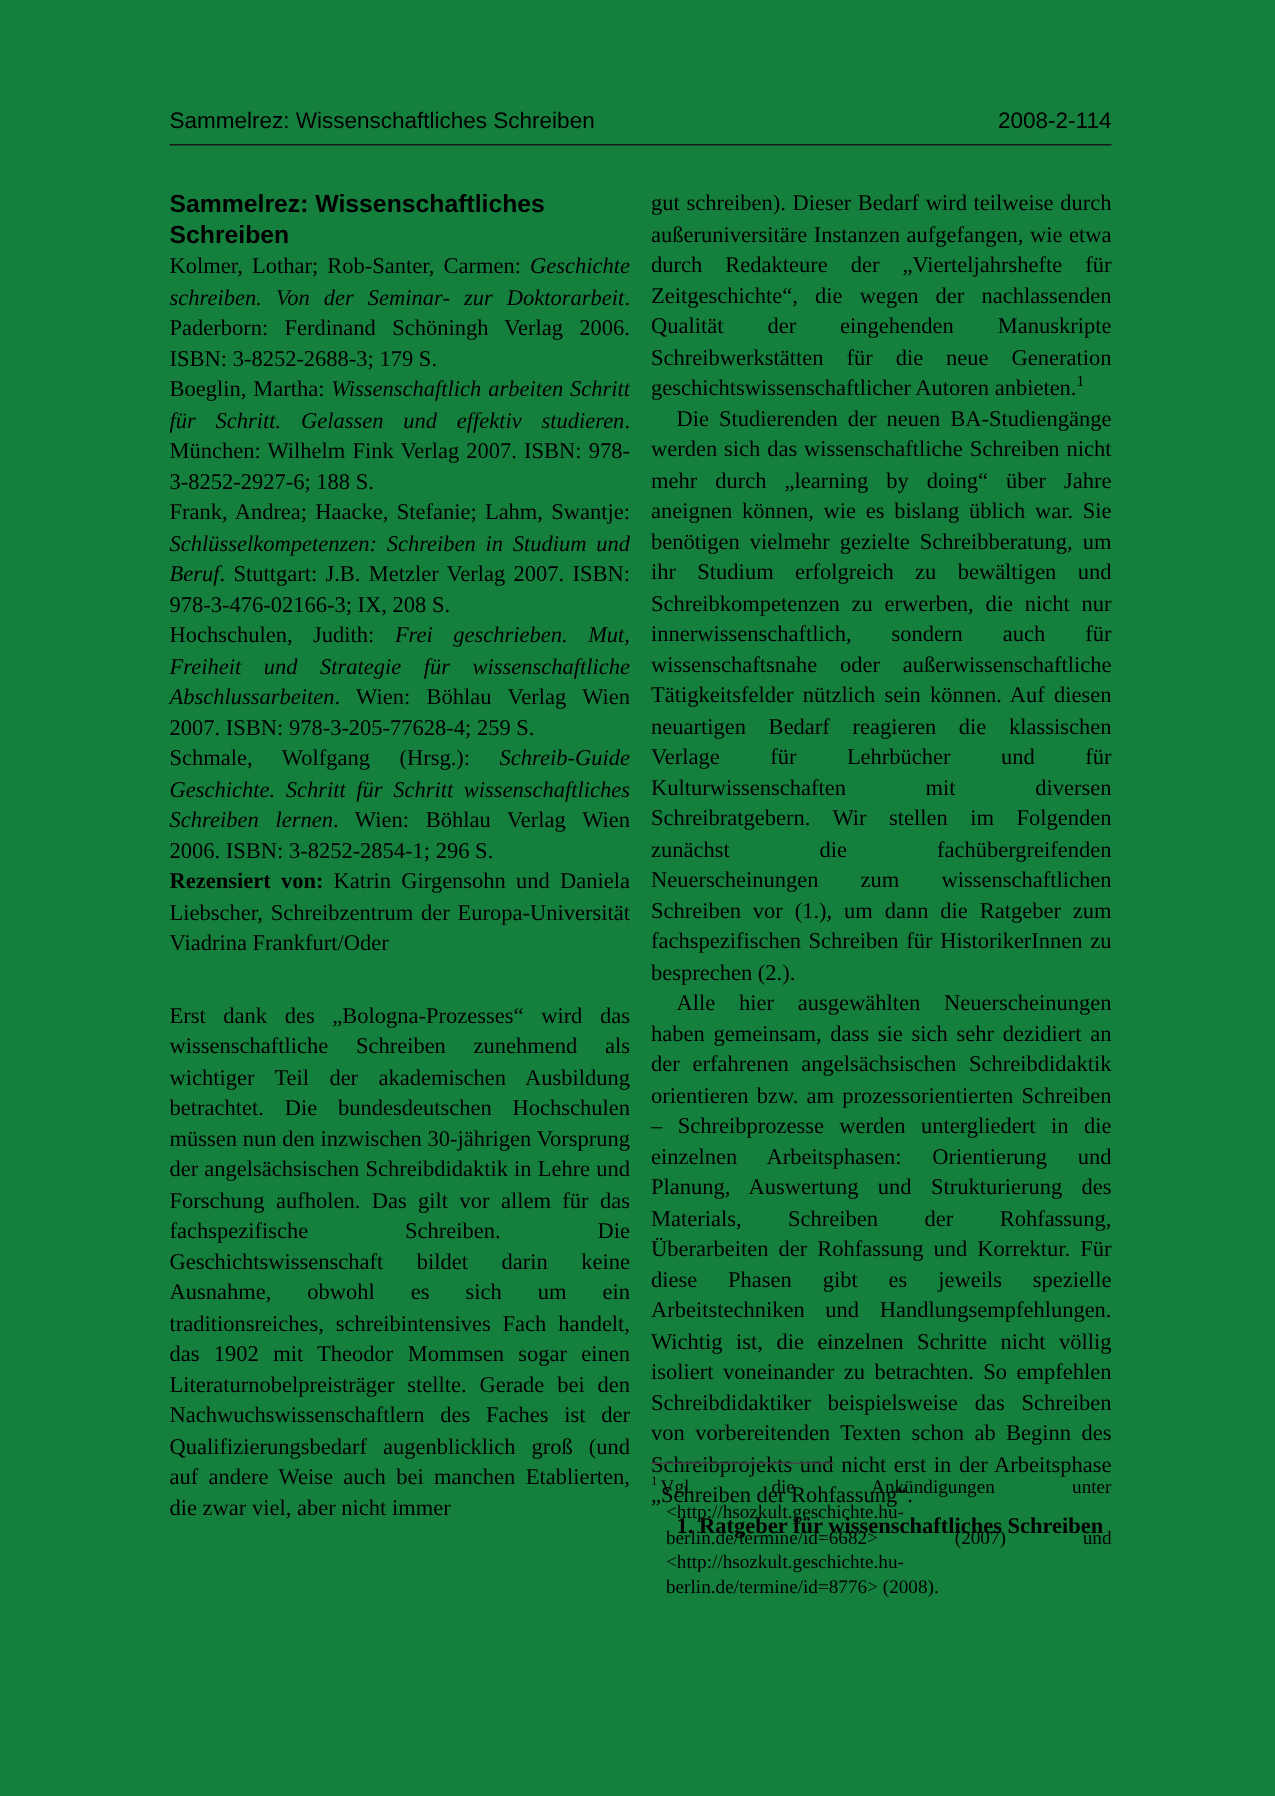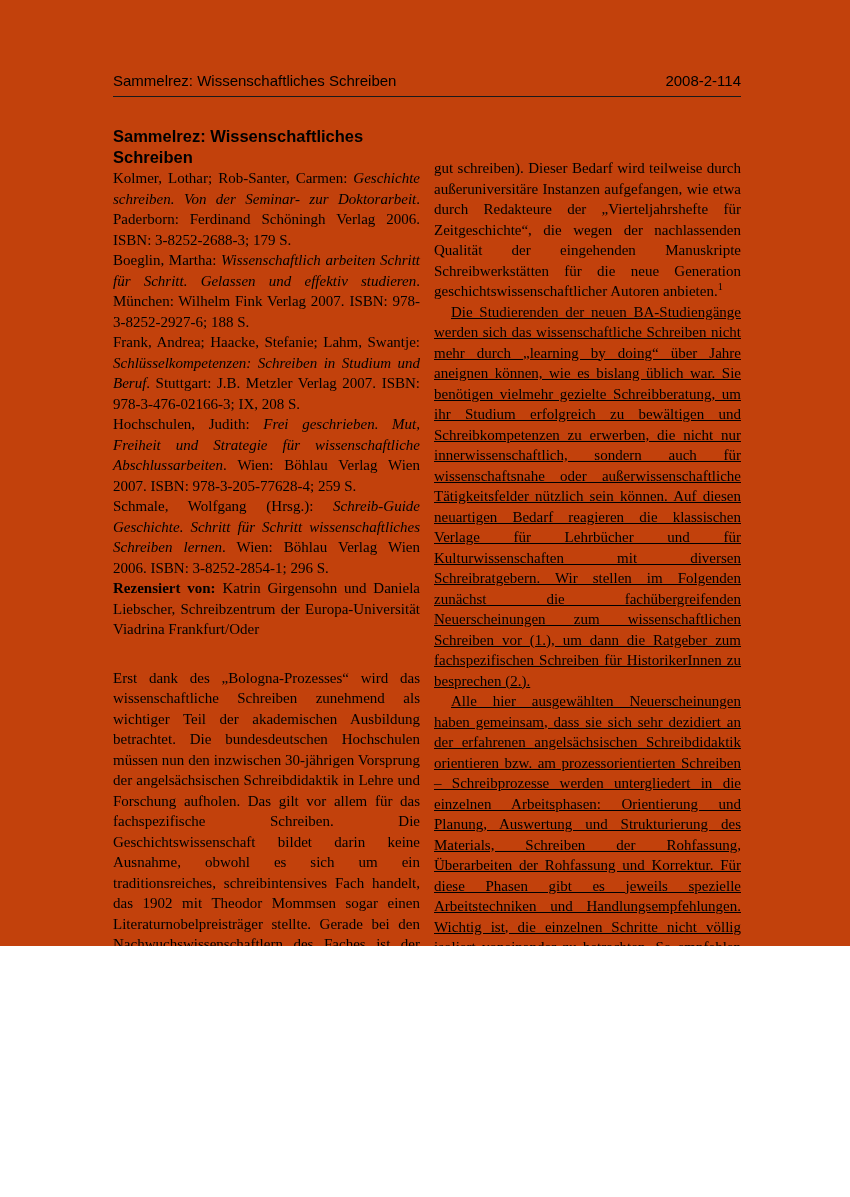--- a/index.html
+++ b/index.html
@@ -1,21 +1,21 @@
 <!DOCTYPE html>
 <html lang="de"><head>
 <meta charset="utf-8">
 <style>
   * { margin: 0; padding: 0; box-sizing: border-box; }
   html, body { background: #ffffff; }
   .page {
     position: relative;
     width: 850px;
-    height: 946px;
-    background: #c2410c;
+    height: 1197px;
+    background: #15803d;
     color: #000000;
     overflow: hidden;
   }
   
   .header {
     position: absolute;
     left: 113px;
     top: 72px;
     width: 628px;
     display: flex;
@@ -38,35 +38,35 @@
   }
   .col {
     width: 307px;
     font-family: "Liberation Serif", "DejaVu Serif", serif;
     font-size: 15px;
     line-height: 20.5px;
     text-align: justify;
     hyphens: auto;
     -webkit-hyphens: auto;
   }
-  .col-right { position: relative; margin-top: 32px; }
+  .col-right { position: relative; }
   .article-title {
     font-family: "Liberation Sans", sans-serif;
     font-weight: bold;
     font-size: 16.5px;
     line-height: 21px;
     text-align: left;
   }
   .book { }
   .article-title + .book { margin-top: 0; }
   .it { font-style: italic; }
   .bf { font-weight: bold; }
   .body-par { margin: 0; }
   .col-left .body-par { margin-top: 28px; font-family: Liberation Serif, serif; }
-  .indent { text-indent: 17px; text-decoration: underline; }
+  .indent { text-indent: 17px; }
   .section-heading {
     font-weight: bold;
     text-indent: 17px;
   }
   sup { font-size: 68%; line-height: 0; vertical-align: super; }
   .footnote-area {
     position: absolute;
     left: 0;
     right: 0;
     bottom: 4px;

